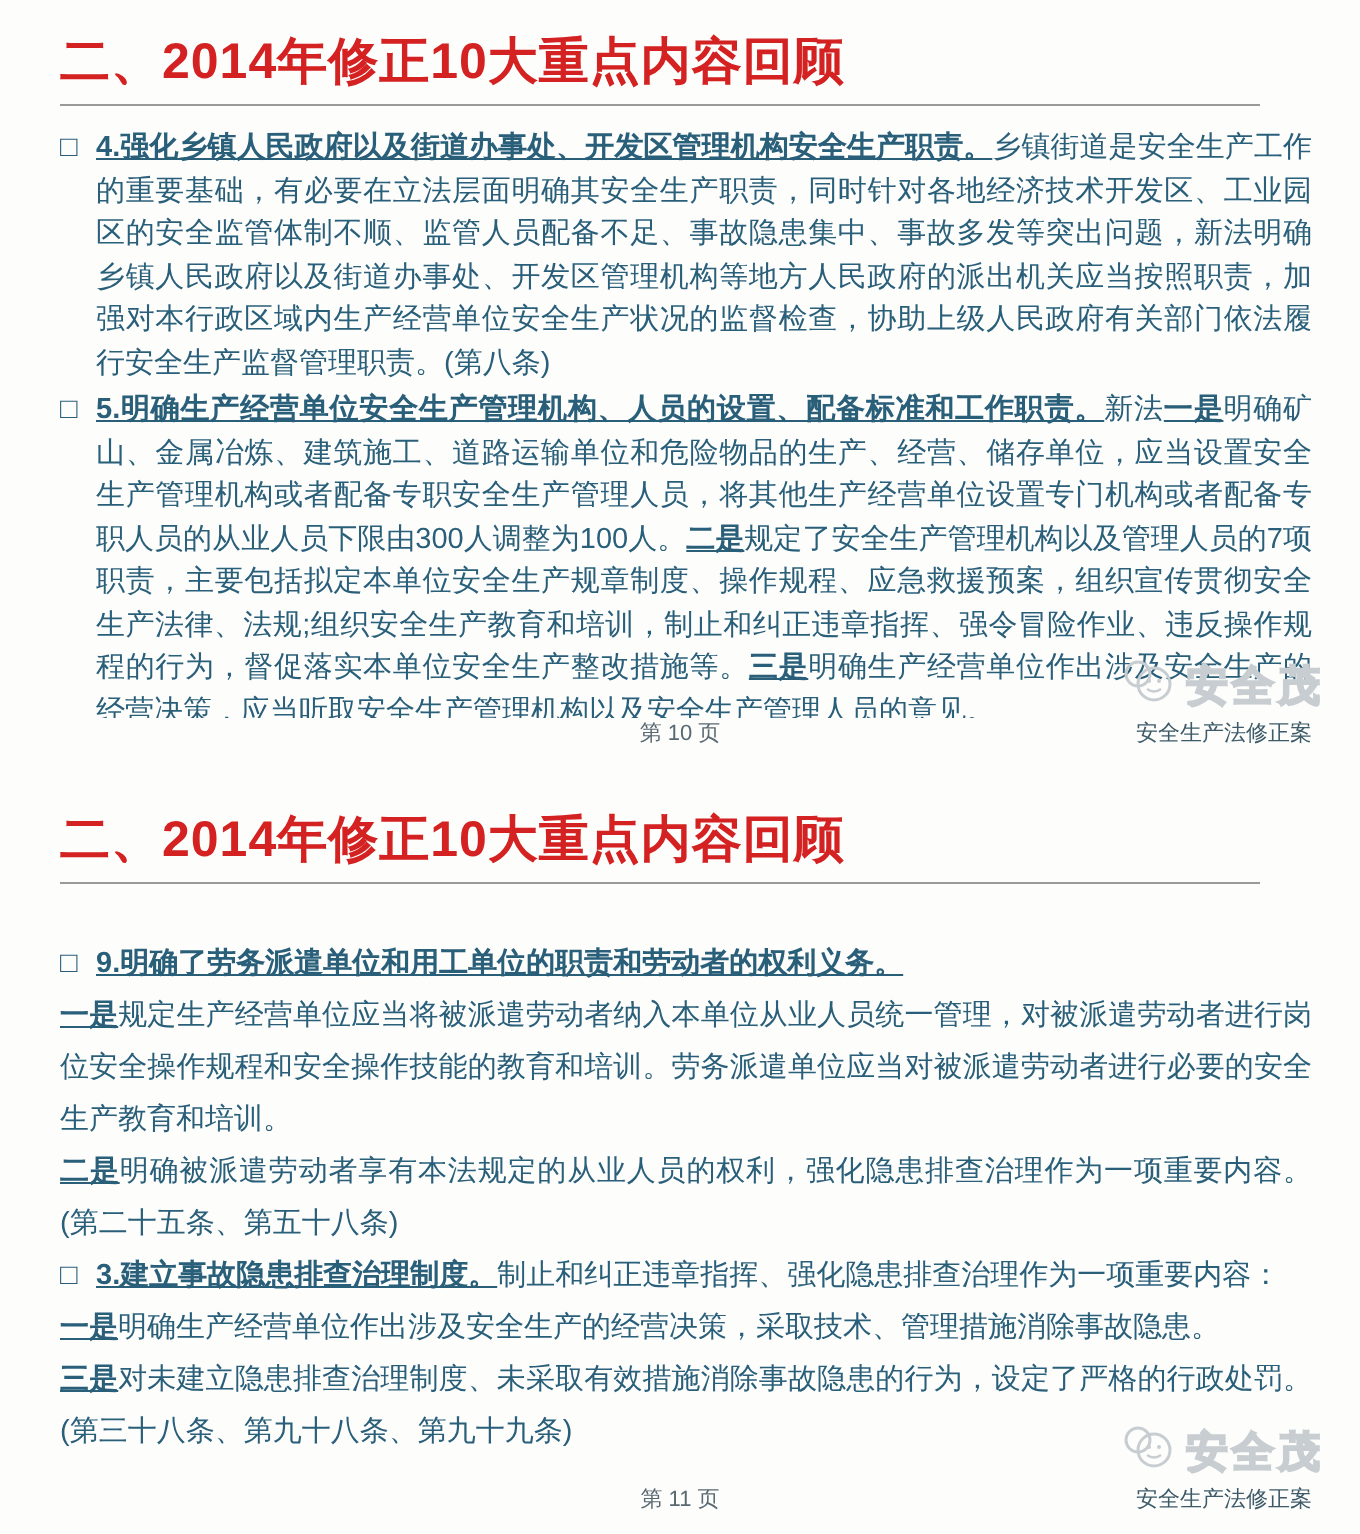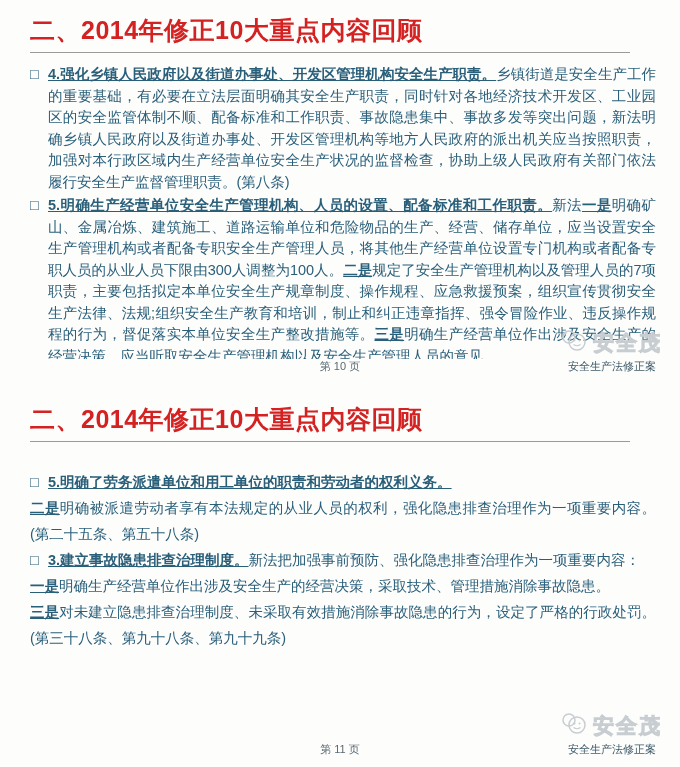--- a/index.html
+++ b/index.html
@@ -57,21 +57,21 @@
 </style>
 </head>
 <body>
 
 <div class="page">
 
   <section class="slide slide-1">
     <h1 class="slide-title">二、2014年修正10大重点内容回顾</h1>
     <div class="title-rule"></div>
     <div class="body">
-        <div class="para bulleted"><span class="bullet">□</span><span class="seg bold">4.强化乡镇人民政府以及街道办事处、开发区管理机构安全生产职责。</span><span class="seg">乡镇街道是安全生产工作的重要基础，有必要在立法层面明确其安全生产职责，同时针对各地经济技术开发区、工业园区的安全监管体制不顺、配备标准和工作职责、事故隐患集中、事故多发等突出问题，新法明确乡镇人民政府以及街道办事处、开发区管理机构等地方人民政府的派出机关应当按照职责，加强对本行政区域内生产经营单位安全生产状况的监督检查，协助上级人民政府有关部门依法履行安全生产监督管理职责。(第八条)</span></div>
+        <div class="para bulleted"><span class="bullet">□</span><span class="seg bold">4.强化乡镇人民政府以及街道办事处、开发区管理机构安全生产职责。</span><span class="seg">乡镇街道是安全生产工作的重要基础，有必要在立法层面明确其安全生产职责，同时针对各地经济技术开发区、工业园区的安全监管体制不顺、监管人员配备不足、事故隐患集中、事故多发等突出问题，新法明确乡镇人民政府以及街道办事处、开发区管理机构等地方人民政府的派出机关应当按照职责，加强对本行政区域内生产经营单位安全生产状况的监督检查，协助上级人民政府有关部门依法履行安全生产监督管理职责。(第八条)</span></div>
         <div class="para bulleted"><span class="bullet">□</span><span class="seg bold">5.明确生产经营单位安全生产管理机构、人员的设置、配备标准和工作职责。</span><span class="seg">新法</span><span class="seg bold">一是</span><span class="seg">明确矿山、金属冶炼、建筑施工、道路运输单位和危险物品的生产、经营、储存单位，应当设置安全生产管理机构或者配备专职安全生产管理人员，将其他生产经营单位设置专门机构或者配备专职人员的从业人员下限由300人调整为100人。</span><span class="seg bold">二是</span><span class="seg">规定了安全生产管理机构以及管理人员的7项职责，主要包括拟定本单位安全生产规章制度、操作规程、应急救援预案，组织宣传贯彻安全生产法律、法规;组织安全生产教育和培训，制止和纠正违章指挥、强令冒险作业、违反操作规程的行为，督促落实本单位安全生产整改措施等。</span><span class="seg bold">三是</span><span class="seg">明确生产经营单位作出涉及安全生产的经营决策，应当听取安全生产管理机构以及安全生产管理人员的意见。</span></div>
       </div>
 
     <div class="watermark">
       <span class="wm-icon">
         <svg width="30" height="24" viewBox="0 0 30 24">
           <circle cx="10" cy="8" r="6" fill="none" stroke="#c7cdd1" stroke-width="1.5"></circle>
           <circle cx="18" cy="13" r="8" fill="none" stroke="#c7cdd1" stroke-width="1.5"></circle>
           <circle cx="15.5" cy="11.5" r="1" fill="#c7cdd1"></circle>
           <circle cx="20.5" cy="11.5" r="1" fill="#c7cdd1"></circle>
@@ -85,23 +85,24 @@
       <span class="date">2020年1月17日</span>
       <span class="page">第 10 页</span>
       <span class="doc">安全生产法修正案</span>
     </div>
   </section>
 
   <section class="slide slide-2">
     <h1 class="slide-title" style="top:20px">二、2014年修正10大重点内容回顾</h1>
     <div class="title-rule" style="top:58px"></div>
     <div class="body">
-        <div class="para bulleted"><span class="bullet">□</span><span class="seg bold">5.明确了劳务派遣单位和用工单位的职责和劳动者的权利义务。</span></div>
+        <div class="para bulleted"><span class="bullet">□</span><span class="seg bold">9.明确了劳务派遣单位和用工单位的职责和劳动者的权利义务。</span></div>
+        <div class="para"><span class="seg bold">一是</span><span class="seg">规定生产经营单位应当将被派遣劳动者纳入本单位从业人员统一管理，对被派遣劳动者进行岗位安全操作规程和安全操作技能的教育和培训。劳务派遣单位应当对被派遣劳动者进行必要的安全生产教育和培训。</span></div>
         <div class="para"><span class="seg bold">二是</span><span class="seg">明确被派遣劳动者享有本法规定的从业人员的权利，强化隐患排查治理作为一项重要内容。(第二十五条、第五十八条)</span></div>
-        <div class="para bulleted"><span class="bullet">□</span><span class="seg bold">3.建立事故隐患排查治理制度。</span><span class="seg">新法把加强事前预防、强化隐患排查治理作为一项重要内容：</span></div>
+        <div class="para bulleted"><span class="bullet">□</span><span class="seg bold">3.建立事故隐患排查治理制度。</span><span class="seg">制止和纠正违章指挥、强化隐患排查治理作为一项重要内容：</span></div>
         <div class="para"><span class="seg bold">一是</span><span class="seg">明确生产经营单位作出涉及安全生产的经营决策，采取技术、管理措施消除事故隐患。</span></div>
         <div class="para"><span class="seg bold">三是</span><span class="seg">对未建立隐患排查治理制度、未采取有效措施消除事故隐患的行为，设定了严格的行政处罚。(第三十八条、第九十八条、第九十九条)</span></div>
       </div>
 
     <div class="watermark">
       <span class="wm-icon">
         <svg width="30" height="24" viewBox="0 0 30 24">
           <circle cx="10" cy="8" r="6" fill="none" stroke="#c7cdd1" stroke-width="1.5"></circle>
           <circle cx="18" cy="13" r="8" fill="none" stroke="#c7cdd1" stroke-width="1.5"></circle>
           <circle cx="15.5" cy="11.5" r="1" fill="#c7cdd1"></circle>

